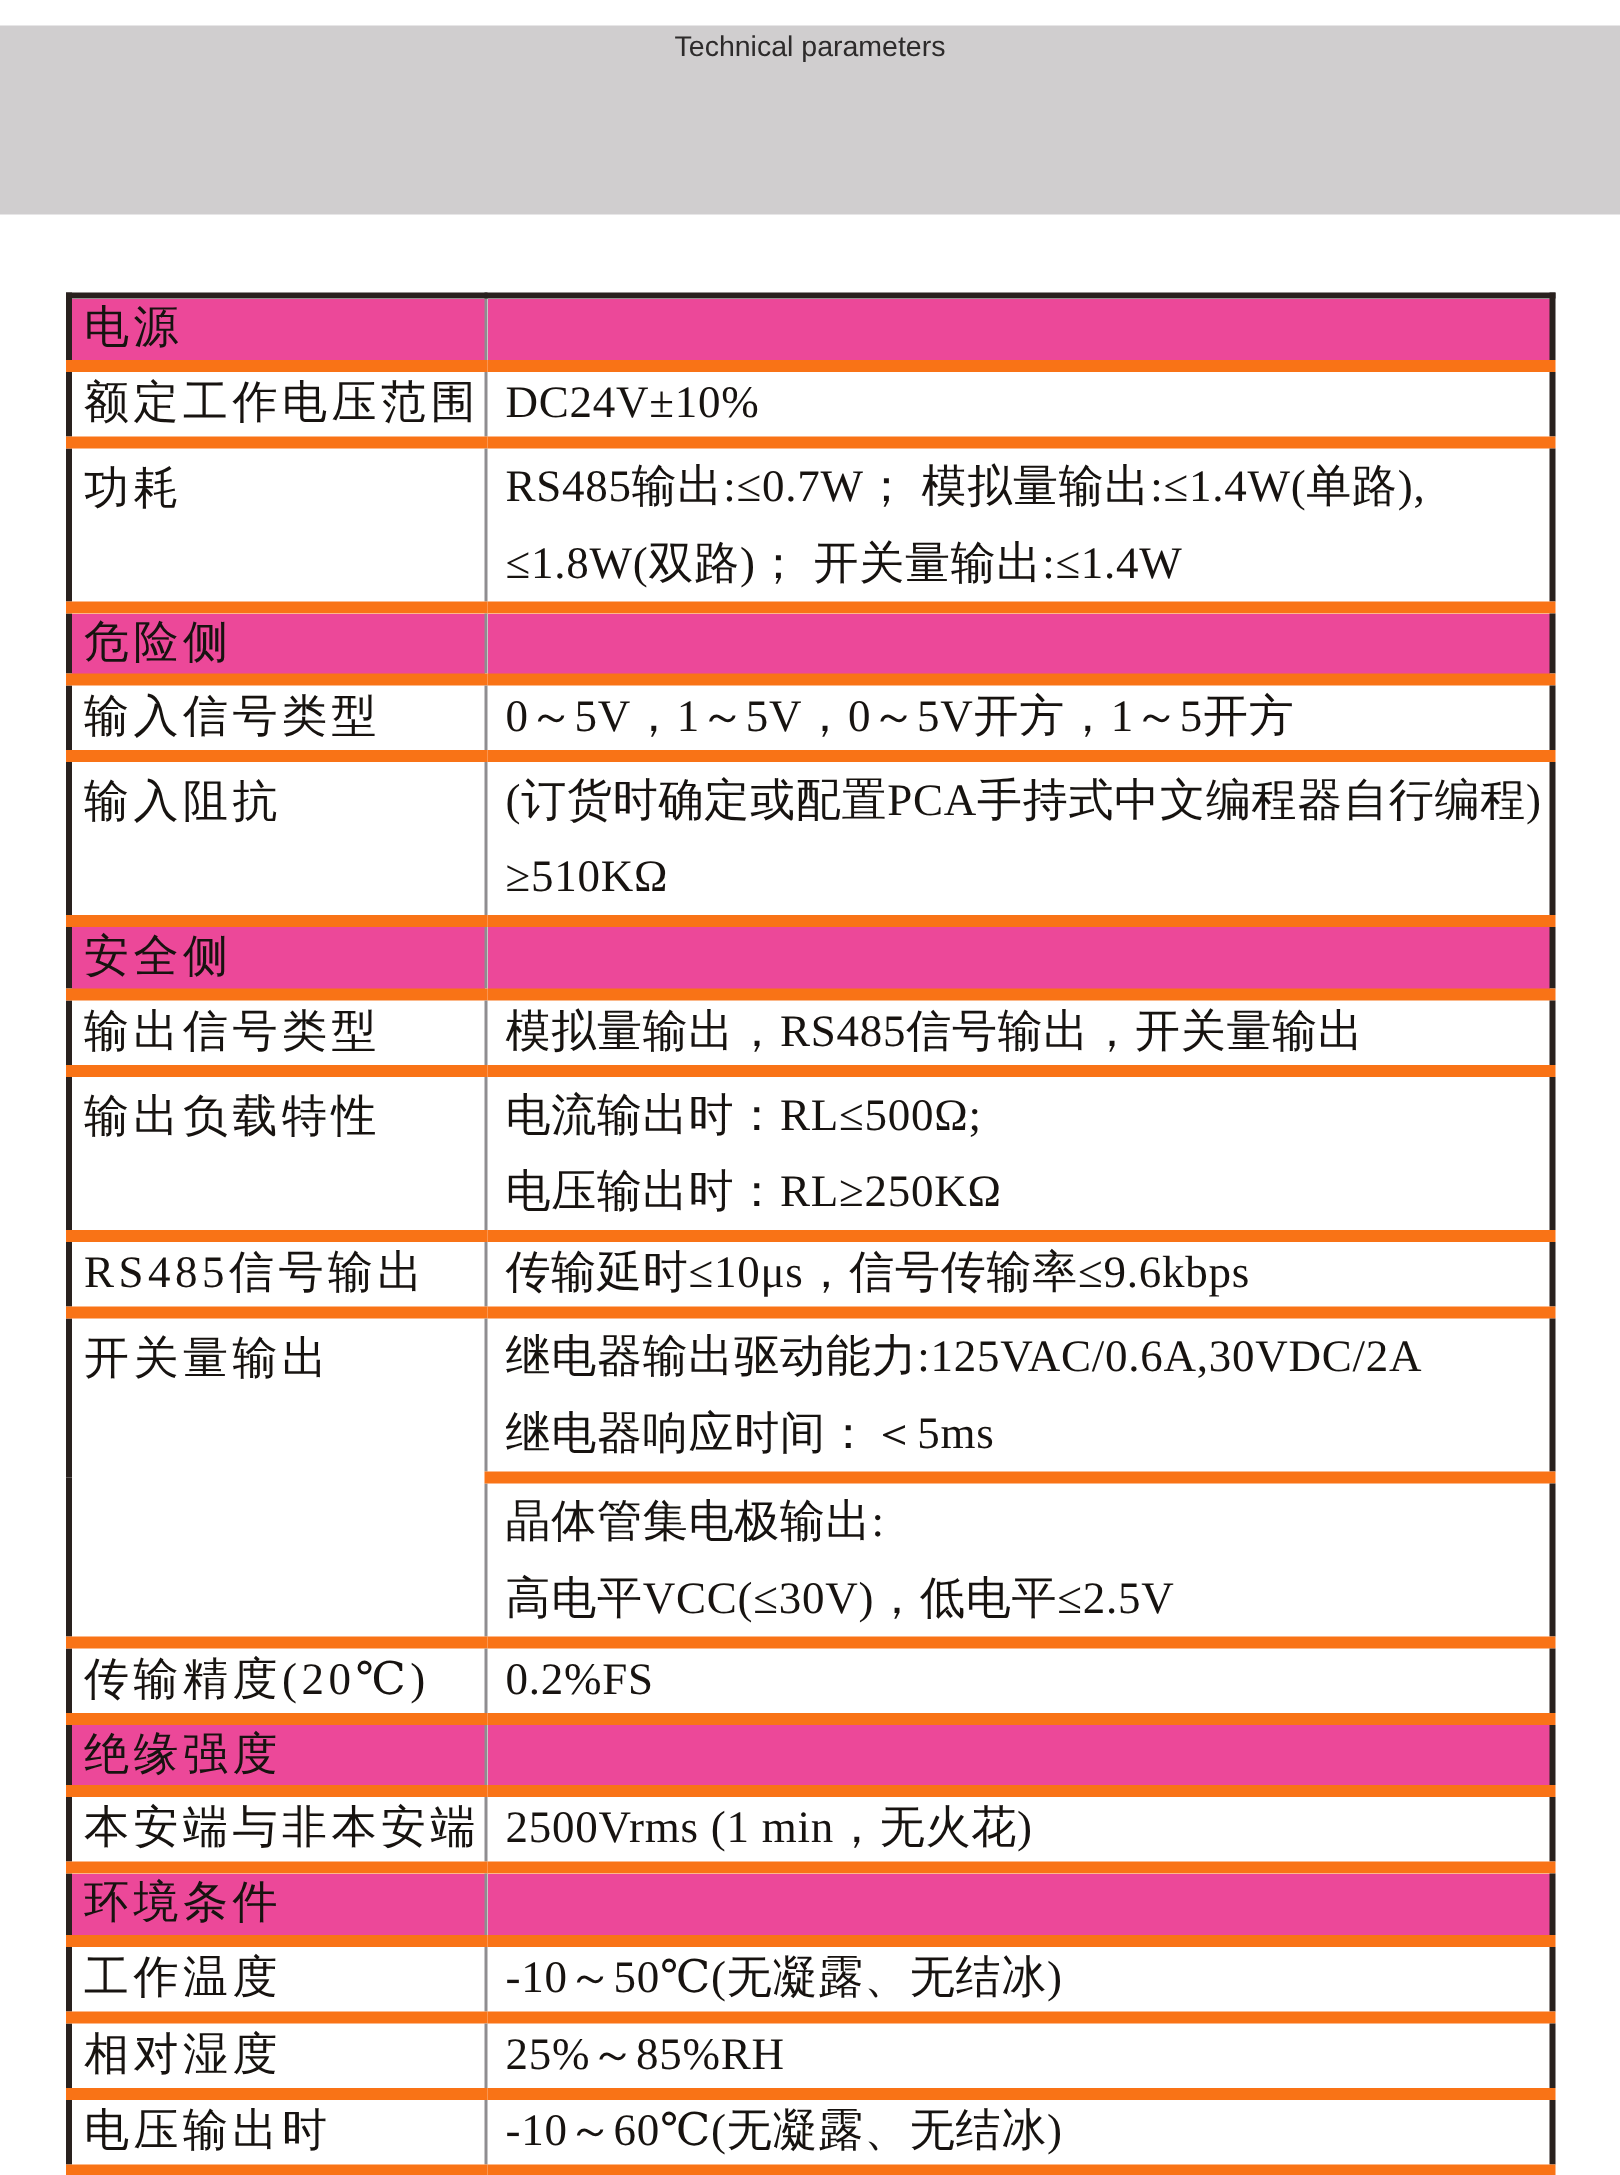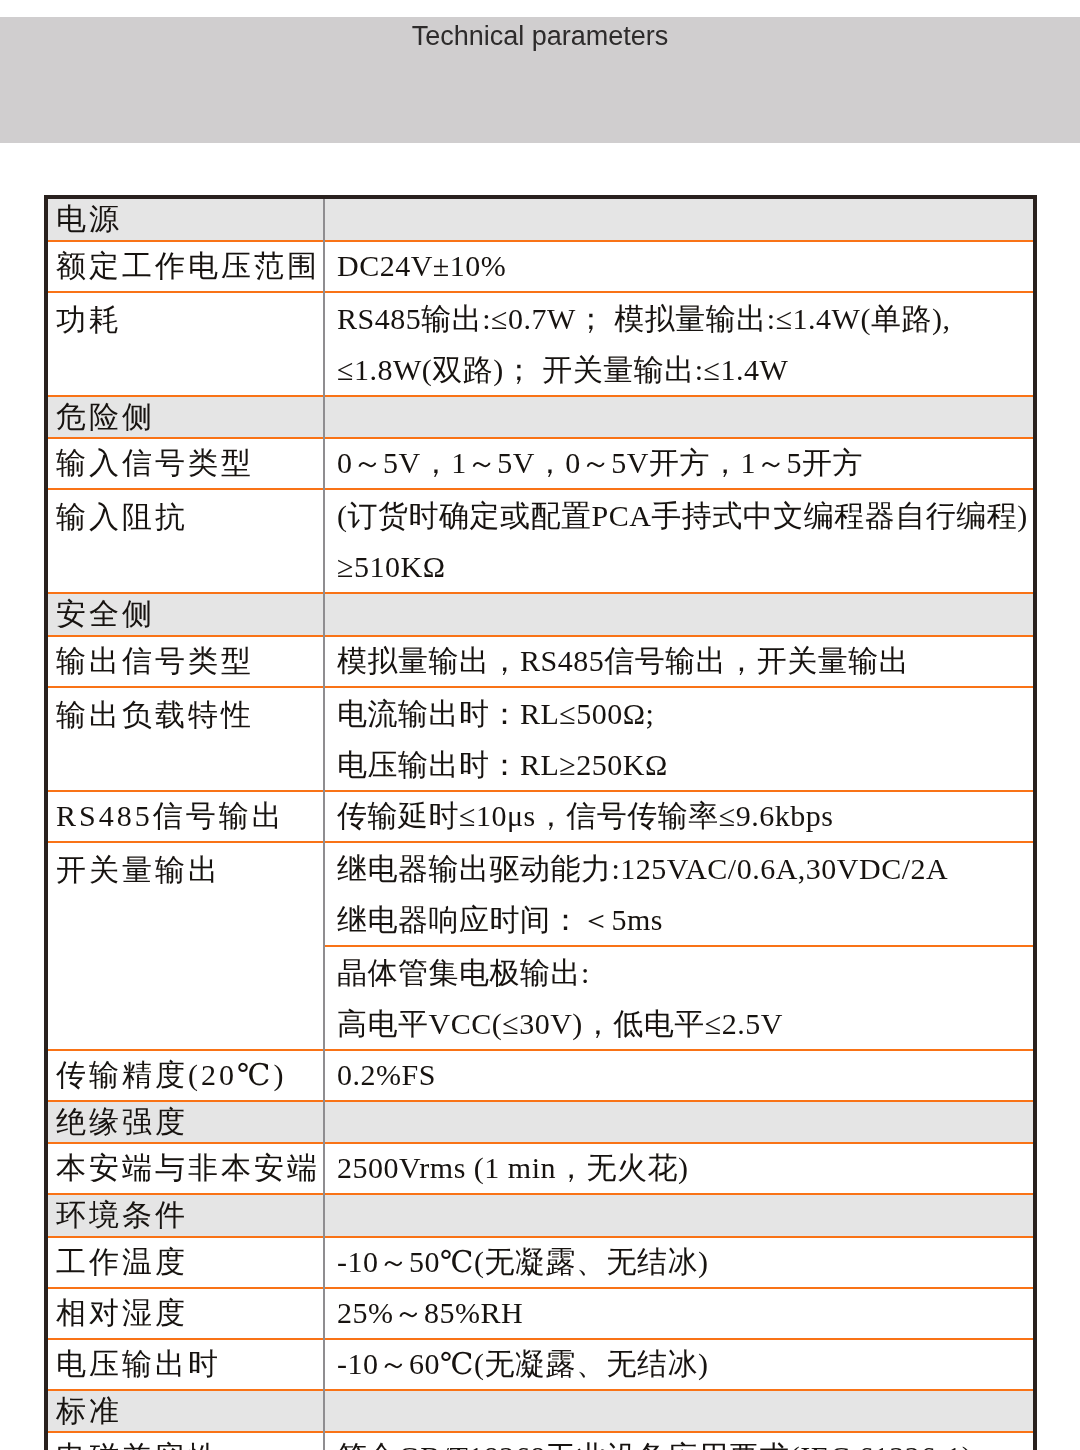--- a/index.html
+++ b/index.html
@@ -28,21 +28,21 @@
     font-family: "Liberation Sans", "DejaVu Sans", sans-serif;
     font-weight: 900;
     font-size: 52px;
     line-height: 1;
     letter-spacing: 5px;
     color: #000000;
     padding-top: 25px;
   }
   .page-subtitle {
     font-family: "Liberation Sans", "DejaVu Sans", sans-serif;
-    font-size: 27px;
+    font-size: 19px;
     line-height: 1.1;
     color: #2d2b2b;
     margin-top: 5px;
     letter-spacing: 0px;
   }
   table.spec-table {
     position: absolute;
     left: 44px;
     top: 195px;
     width: 993px;
@@ -63,29 +63,29 @@
     padding: 0 2px 0 8px;
     border-right: 2px solid #8f8d90;
     letter-spacing: 3px;
   }
   td.value {
     padding: 0 4px 0 12px;
     letter-spacing: 0.5px;
   }
   
   tr:not(:first-child) > td {
-    border-top: 2px solid #f97316;
+    border-top: 8px solid #f97316;
   }
   tr.tr-section { height: 36px; }
   tr.tr-single  { height: 51px; }
   tr.tr-double  { height: 102px; }
   tr.tr-group-a { height: 96px; }
   tr.tr-group-b { height: 97px; }
   tr.tr-section > td {
-    background: #e5e5e5;
+    background: #ec4899;
   }
   tr.tr-double > td.label,
   tr.tr-group-a > td.label {
     vertical-align: top;
     padding-top: 7px;
   }
   .cell-line {
     line-height: 51px;
     height: 51px;
   }

